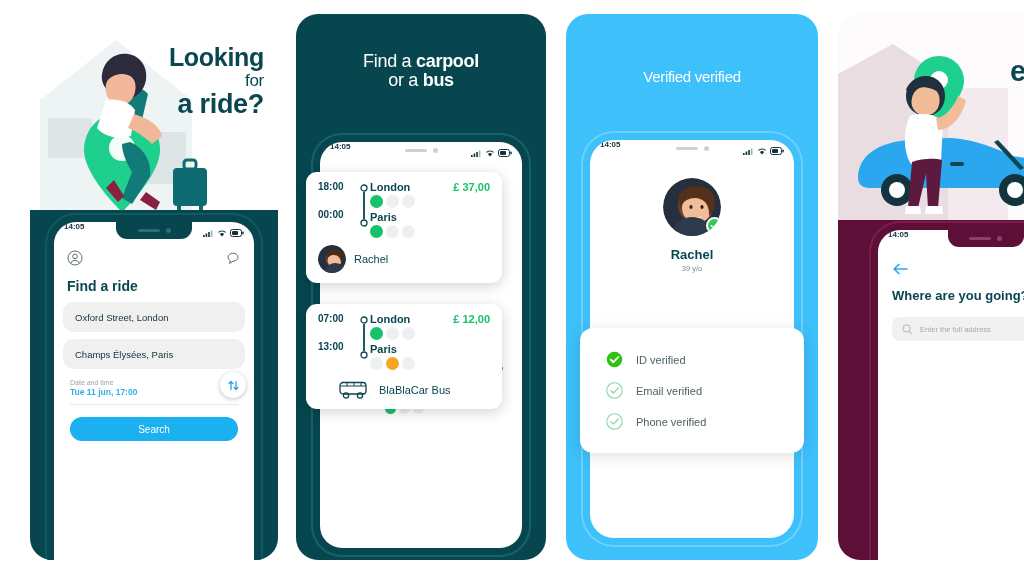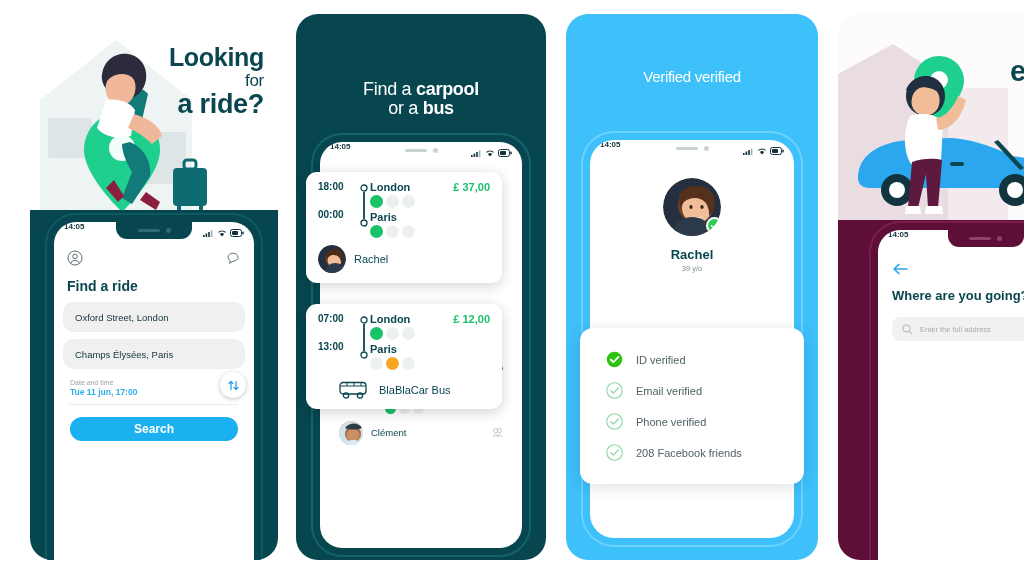--- a/index.html
+++ b/index.html
@@ -86,27 +86,27 @@
     position: absolute; right: 8px; top: 150px; width: 26px; height: 26px;
     border-radius: 50%; background: #fff; box-shadow: 0 1px 4px rgba(0,0,0,.25);
     display: flex; align-items: center; justify-content: center; z-index: 4;
   }
   .datetime { padding: 3px 16px 0 16px; }
   .datetime .lbl { font-size: 7px; color: #9aa4a8; }
   .datetime .val { font-size: 8.5px; color: #2eafe8; font-weight: 700; margin-top: 1px; }
   .divider { height: 1px; background: #e6e9ea; margin: 7px 16px 0 16px; }
   .search-btn {
     margin: 12px 16px 0 16px; height: 24px; border-radius: 13px;
-    background: #1bb0f0; color: #fff; font-size: 12px; font-weight: 700;
+    background: #1bb0f0; color: #fff; font-size: 10px; font-weight: 400;
     display: flex; align-items: center; justify-content: center;
     border: none; width: calc(100% - 32px); cursor: pointer;
   }
 
   
-  .p2-head { left: 0; right: 0; top: 38px; text-align: center; font-size: 18px; margin-top: 28px; }
+  .p2-head { left: 0; right: 0; top: 38px; text-align: center; font-size: 18px; }
   .p2-phone {
     position: absolute; left: 24px; top: 128px; width: 202px; bottom: 12px;
     background: #ffffff; border-radius: 22px;
     box-shadow: 0 0 0 7px #07464f, 0 0 0 9px #14636c;
     overflow: hidden;
   }
   .p2-phone .statusbar .notch { background: #ffffff; }
   .p2-phone .notch .speaker { background: #c9d2d4; }
   .p2-phone .notch .cam { background: #c9d2d4; }
 
@@ -393,39 +393,20 @@
             </div>
             <div class="city">Paris</div>
             <div class="seats">
               <span class="seat on"></span>
               <span class="seat"></span>
               <span class="seat"></span>
             </div>
           </div>
           <div class="price grey">£ 39,00</div>
         </div>
-        <div class="rider">
-          <span class="avatar-sm">
-            <svg viewBox="0 0 28 28" width="28" height="28">
-                <circle cx="14" cy="14" r="14" fill="#cfe3ef"></circle>
-                <circle cx="14" cy="13" r="8" fill="#9d6a48"></circle>
-                <circle cx="14" cy="14" r="6.6" fill="#c98f63"></circle>
-                <path d="M6 7 c4 -6 14 -6 17 0 c-5 2 -12 2 -17 0z" fill="#2f3b46"></path>
-                <path d="M3 28 c2 -7 7 -9 11 -9 c4 0 9 2 11 9z" fill="#dbe9f2"></path>
-              </svg>
-          </span>
-          <span class="nm">Clément</span>
-          <span style="margin-left:auto">
-            <svg width="11" height="11" viewBox="0 0 12 12">
-                <circle cx="4" cy="4" r="2.4" fill="none" stroke="#b8c3c6" stroke-width="1"></circle>
-                <circle cx="8" cy="4" r="2.4" fill="none" stroke="#b8c3c6" stroke-width="1"></circle>
-                <path d="M1.6 11 a2.4 2.4 0 0 1 4.8 0 M5.6 11 a2.4 2.4 0 0 1 4.8 0" fill="none" stroke="#b8c3c6" stroke-width="1"></path>
-              </svg>
-          </span>
-        </div>
       </div>
     </div>
 
     <div class="float-card fc-1">
       <div class="ride-head">
         <div class="ride-times">
           <div class="t">18:00</div>
           <div class="t t2">00:00</div>
         </div>
         <div class="ride-line">
@@ -582,29 +563,20 @@
       </div>
       <div class="verif-item">
         <span class="check">
           <svg width="17" height="17" viewBox="0 0 18 18">
               <circle cx="9" cy="9" r="8.2" fill="none" stroke="#8fd9a4" stroke-width="1.2"></circle>
               <path d="M5.2 9.2 L7.9 11.8 L13 6.3" stroke="#8fd9a4" stroke-width="1.4" fill="none" stroke-linecap="round" stroke-linejoin="round"></path>
             </svg>
         </span>
         <span class="lbl">Phone verified</span>
       </div>
-      <div class="verif-item">
-        <span class="check">
-          <svg width="17" height="17" viewBox="0 0 18 18">
-              <circle cx="9" cy="9" r="8.2" fill="none" stroke="#8fd9a4" stroke-width="1.2"></circle>
-              <path d="M5.2 9.2 L7.9 11.8 L13 6.3" stroke="#8fd9a4" stroke-width="1.4" fill="none" stroke-linecap="round" stroke-linejoin="round"></path>
-            </svg>
-        </span>
-        <span class="lbl">208 Facebook friends</span>
-      </div>
     </div>
   </div>
 
   <div class="panel panel-4">
     <div class="p4-illus">
       <svg class="clip" viewBox="0 0 250 206" preserveAspectRatio="none">
         <rect x="0" y="0" width="250" height="206" fill="#fdfbfb"></rect>
         <path d="M0 60 L0 206 L110 206 L110 66 L55 30 Z" fill="#e9dde2"></path>
         <rect x="110" y="74" width="60" height="132" fill="#f3eaee"></rect>
 

